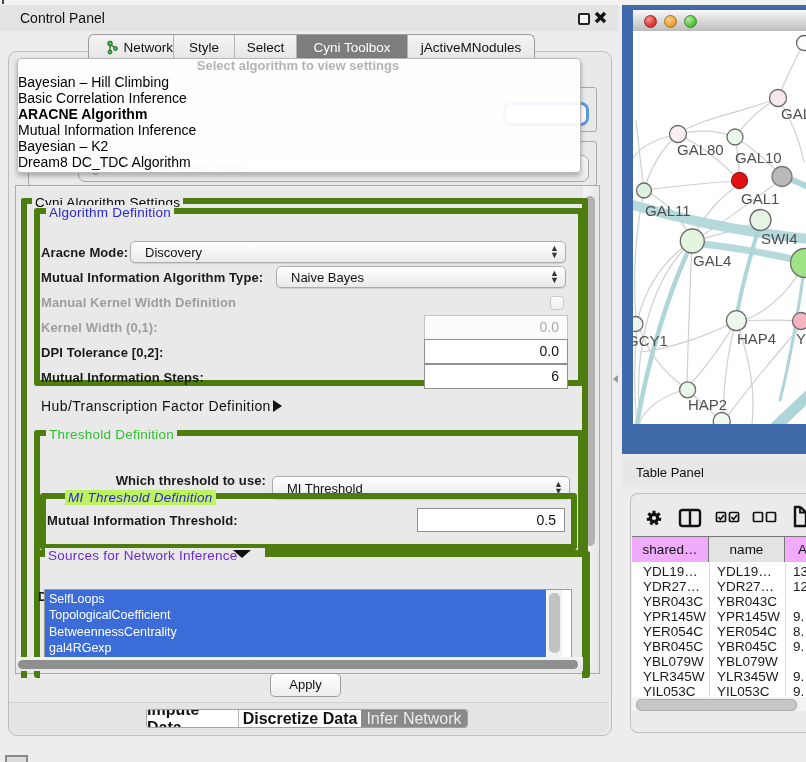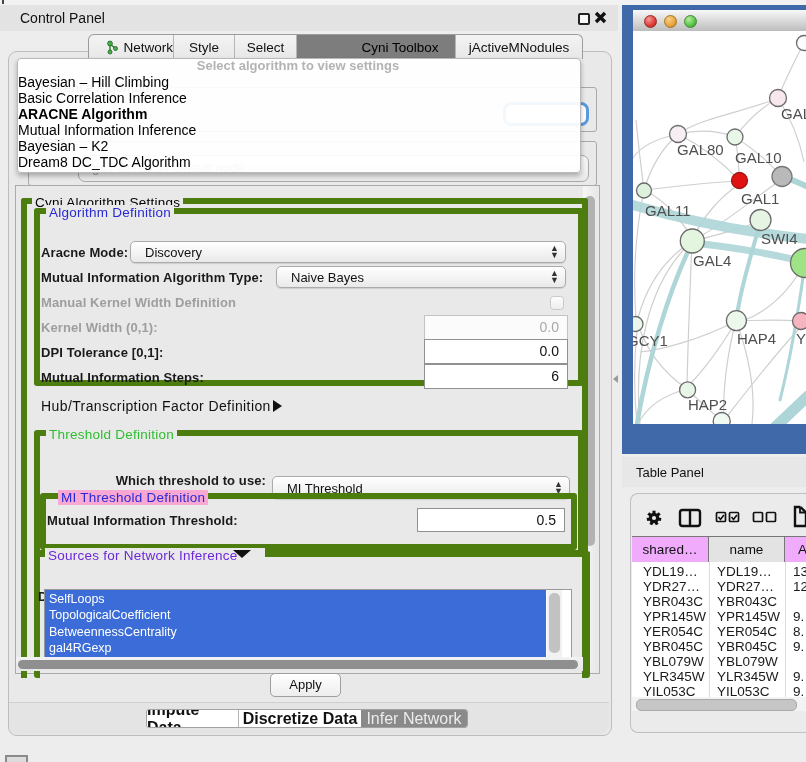--- a/index.html
+++ b/index.html
@@ -42,21 +42,21 @@
     <svg width="13" height="15" viewBox="0 0 13 15" style="margin-right:4px;">
       <line x1="4" y1="4" x2="9" y2="8" stroke="#2c7a2c" stroke-width="1.4"></line>
       <line x1="4" y1="4" x2="4" y2="12" stroke="#2c7a2c" stroke-width="1.4"></line>
       <circle cx="4" cy="3.5" r="2.4" fill="#49b34f" stroke="#1c5c1c" stroke-width="0.8"></circle>
       <circle cx="9.5" cy="8.5" r="2" fill="#49b34f" stroke="#1c5c1c" stroke-width="0.8"></circle>
       <circle cx="4" cy="12" r="2" fill="#49b34f" stroke="#1c5c1c" stroke-width="0.8"></circle>
     </svg>
     Network</div>
   <div style="width:60px;display:flex;align-items:center;justify-content:center;border-right:1px solid #b5b5b5;">Style</div>
   <div style="width:61px;display:flex;align-items:center;justify-content:center;border-right:1px solid #b5b5b5;">Select</div>
-  <div style="width:110px;display:flex;align-items:center;justify-content:center;background:#7d7d7d;color:#000000;padding-left:48px;">Cyni Toolbox</div>
+  <div style="width:110px;display:flex;align-items:center;justify-content:center;background:#7d7d7d;color:#ffffff;">Cyni Toolbox</div>
   <div style="width:126px;display:flex;align-items:center;justify-content:center;border-left:1px solid #b5b5b5;">jActiveMNodules</div>
 </div>
 
 <div class="abs" style="left:28px;top:87px;width:567px;height:43px;border:1px solid #a9a9a9;border-radius:3px;"></div>
 <div class="abs" style="left:34px;top:80px;font-size:13.5px;color:#333;background:#e9e9e9;padding:0 3px;">Inference Algorithm</div>
 <div class="abs" style="left:503px;top:102px;width:80px;height:18px;border:3px solid #5b99dd;border-radius:8px;background:#fff;"></div>
 <div class="abs" style="left:28px;top:141px;width:567px;height:43px;border:1px solid #a9a9a9;border-radius:3px;"></div>
 <div class="abs" style="left:34px;top:134px;font-size:13.5px;color:#333;background:#e9e9e9;padding:0 3px;">Data</div>
 
 <div class="abs" style="left:78px;top:155px;width:509px;height:25px;border:1px solid #a8a8a8;border-radius:7px;
@@ -94,38 +94,38 @@
 </div>
 <div class="abs lbl" style="left:41px;top:270px;">Mutual Information Algorithm Type:</div>
 <div class="combo" style="left:276px;top:266px;width:288px;height:20px;">
   <div class="ct">Naive Bayes</div>
     <div class="arr">▲<br>▼</div>
 </div>
 <div class="abs lbl dis" style="left:41px;top:295px;">Manual Kernel Width Definition</div>
 <div class="abs" style="left:550px;top:296px;width:12px;height:12px;border:1px solid #c9c9c9;border-radius:3.5px;background:linear-gradient(#fdfdfd,#eee);"></div>
 <div class="abs lbl dis" style="left:41px;top:320px;">Kernel Width (0,1):</div>
 <div class="tf" style="left:424px;top:315px;width:134px;height:23px;border-color:#c3c3c3;color:#a8a8a8;background:#fbfbfb;">0.0</div>
-<div class="abs lbl" style="left:41px;top:345px;">DPI Tolerance [0,1]:</div>
+<div class="abs lbl" style="left:41px;top:345px;">DPI Tolerance [0,2]:</div>
 <div class="tf" style="left:424px;top:339px;width:134px;height:23px;">0.0</div>
 <div class="abs lbl" style="left:41px;top:370px;">Mutual Information Steps:</div>
 <div class="tf" style="left:424px;top:364px;width:134px;height:23px;">6</div>
 
 <div class="abs" style="left:41px;top:398px;font-size:14px;letter-spacing:0.4px;color:#111;">Hub/Transcription Factor Definition</div>
 <div class="abs" style="left:273px;top:400px;width:0;height:0;border-left:9px solid #111;border-top:6px solid transparent;border-bottom:6px solid transparent;"></div>
 
 <div class="fs" style="left:34px;top:430px;width:538px;height:114px;">
   <div class="leg" style="left:6px;color:#2fbe2f;">Threshold Definition</div>
 </div>
 <div class="abs lbl" style="left:60px;top:473px;width:206px;text-align:right;">Which threshold to use:</div>
 <div class="combo" style="left:272px;top:466px;width:296px;height:21px;margin-top:10px;">
   <div class="ct">MI Threshold</div>
     <div class="arr">▲<br>▼</div>
 </div>
 <div class="fs" style="left:40px;top:493px;width:525px;height:45px;">
-  <div class="leg" style="left:12px;color:#2a2ad4;background:#f9a8d4;">MI Threshold Definition</div>
+  <div class="leg" style="left:19px;color:#2a2ad4;background:#bef264;font-style:italic;">MI Threshold Definition</div>
 </div>
 <div class="abs lbl" style="left:47px;top:513px;">Mutual Information Threshold:</div>
 <div class="tf" style="left:417px;top:508px;width:138px;height:22px;">0.5</div>
 
 <div class="fs" style="left:34px;top:551px;width:544px;height:121px;border-bottom:none;">
   <div class="leg" style="left:5px;color:#6d28d9;padding:0 27px 0 3px;">Sources for Network Inference</div>
 </div>
 <div class="abs" style="left:233px;top:549.5px;width:0;height:0;border-top:8px solid #111;border-left:9px solid transparent;border-right:9px solid transparent;"></div>
 <div class="abs lbl" style="left:38px;top:565px;margin-top:24px;">Data Attributes</div>
 <div class="abs" style="left:44px;top:589px;width:526px;height:67px;background:#fff;border:1px solid #999;border-bottom:none;">

